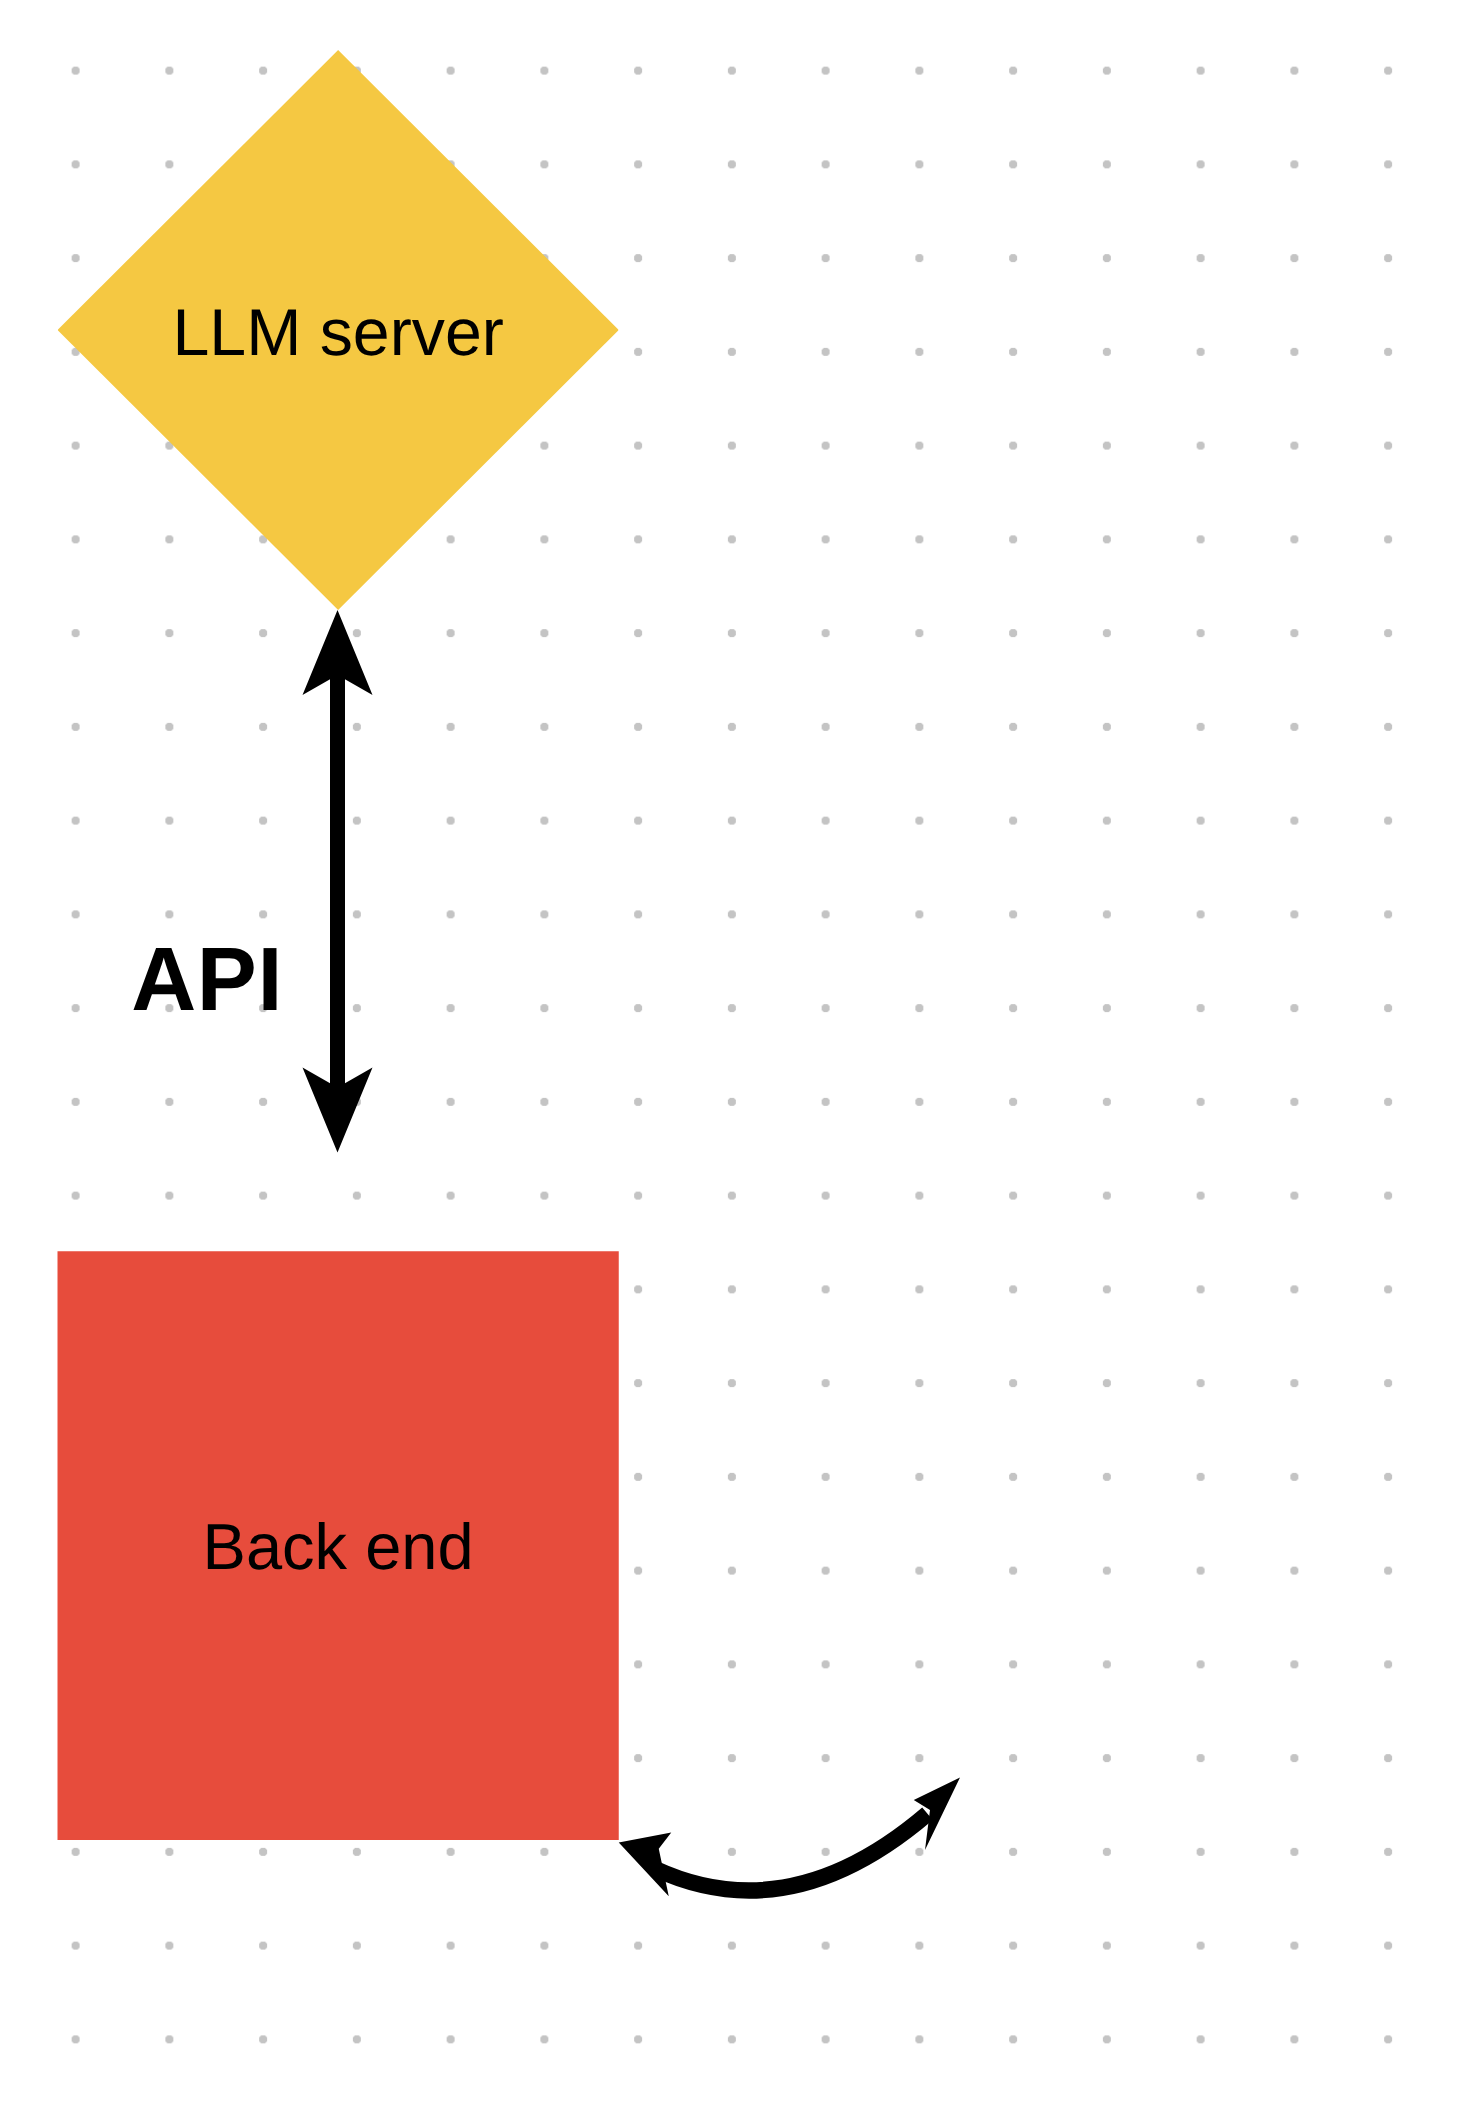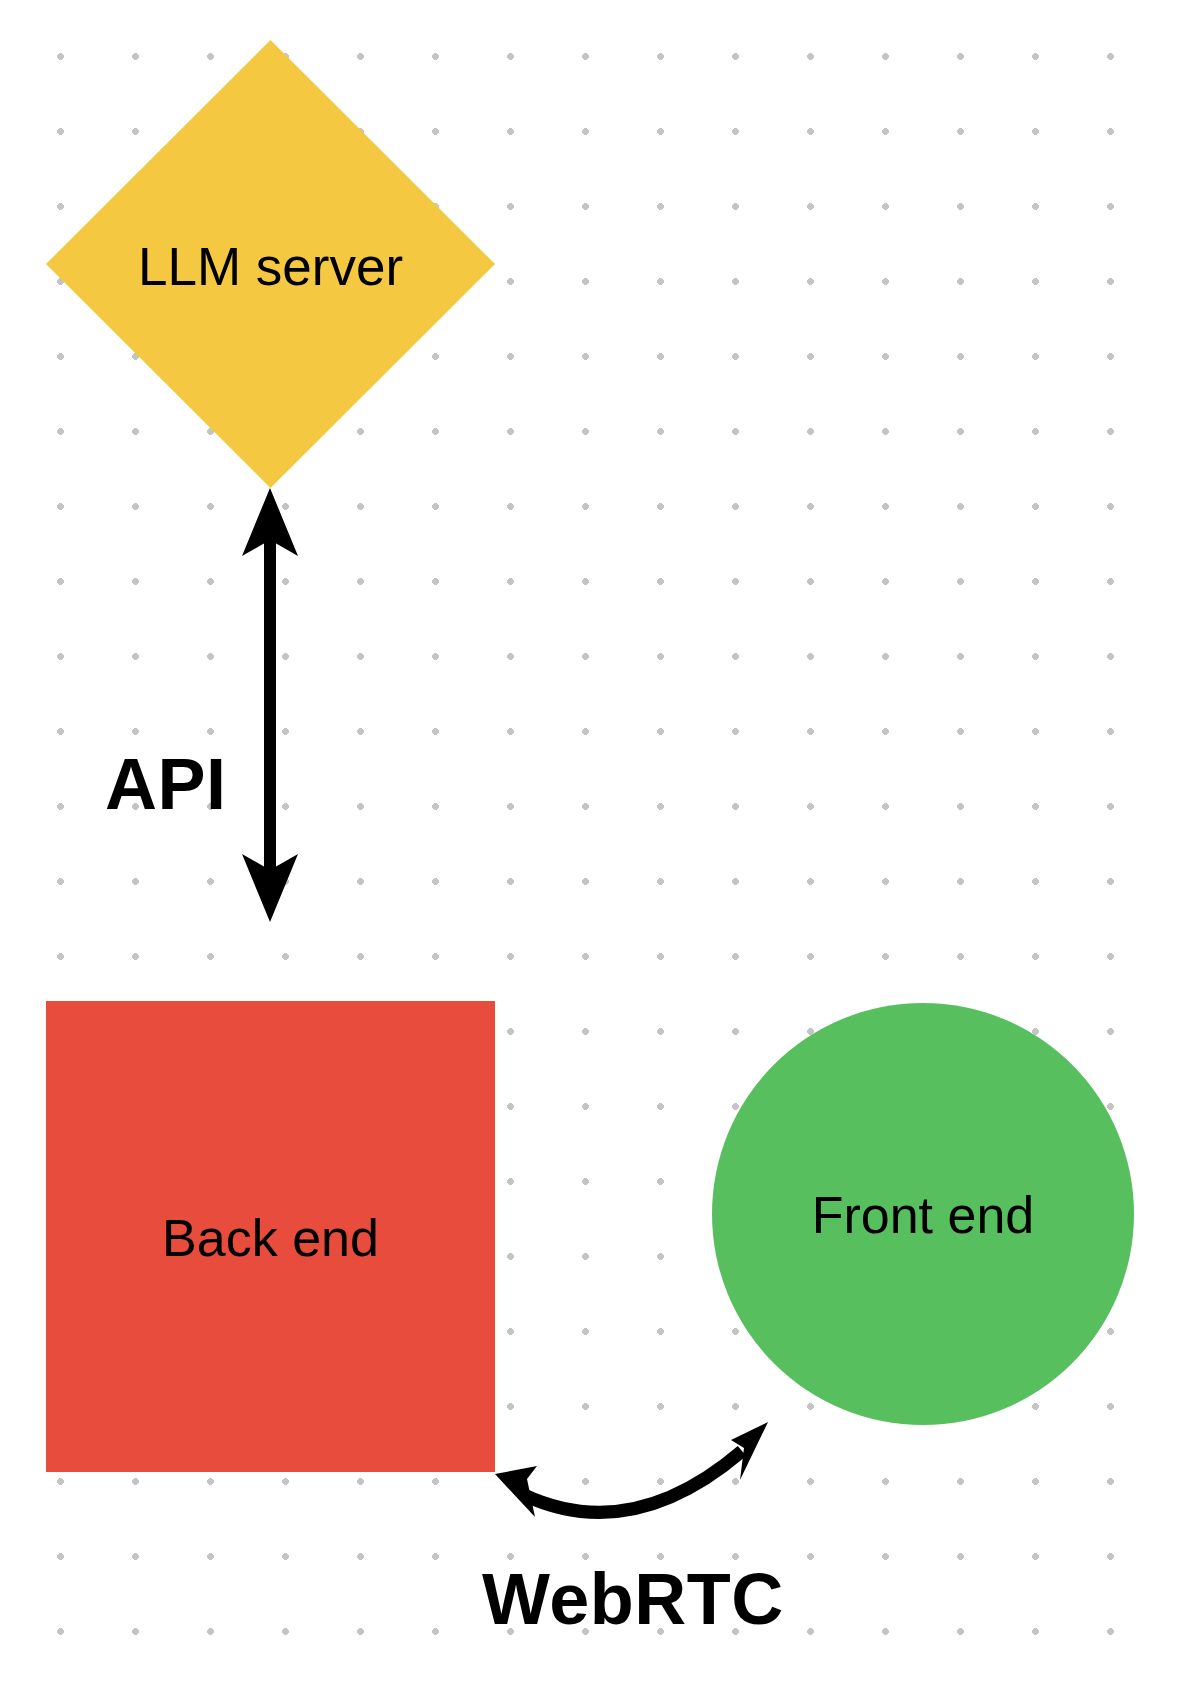--- a/index.html
+++ b/index.html
@@ -136,21 +136,16 @@
   <div id="llm-node">
     <div class="diamond"></div>
     <div class="node-label">LLM server</div>
   </div>
 
   <div id="backend-node">
     <div class="square"></div>
     <div class="node-label">Back end</div>
   </div>
 
-  <div id="frontend-node">
-    <div class="circle"></div>
-    <div class="node-label">Front end</div>
-  </div>
 
   <div class="edge-label" id="api-label">API</div>
-  <div class="edge-label" id="webrtc-label">WebRTC</div>
 
 </div>
 
 </body></html>

